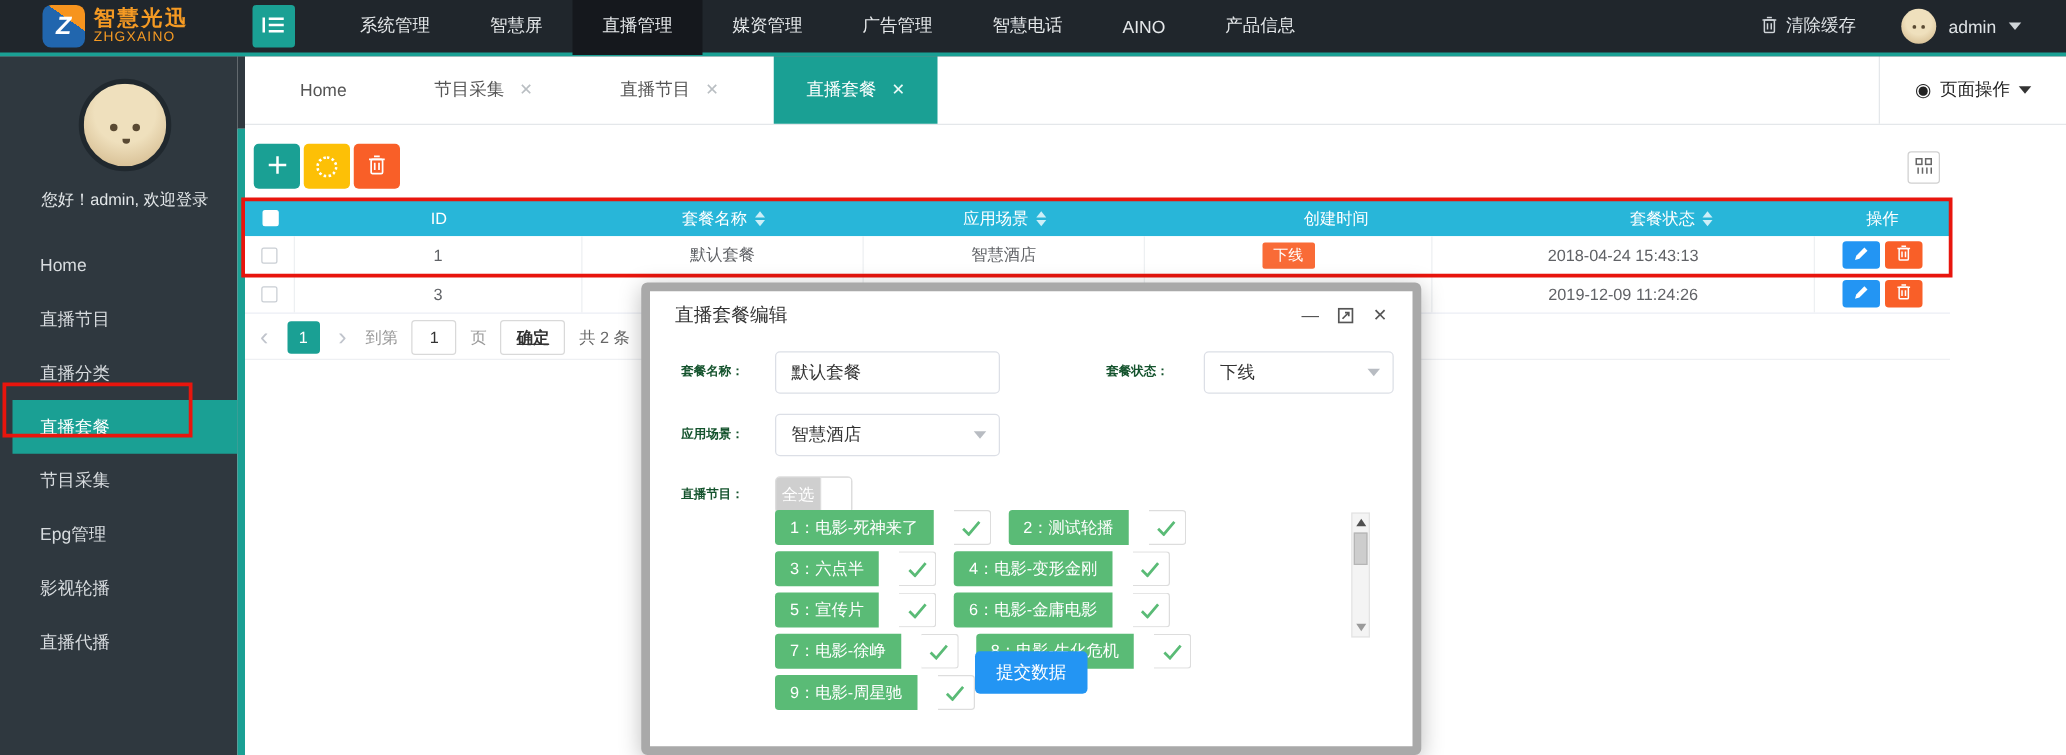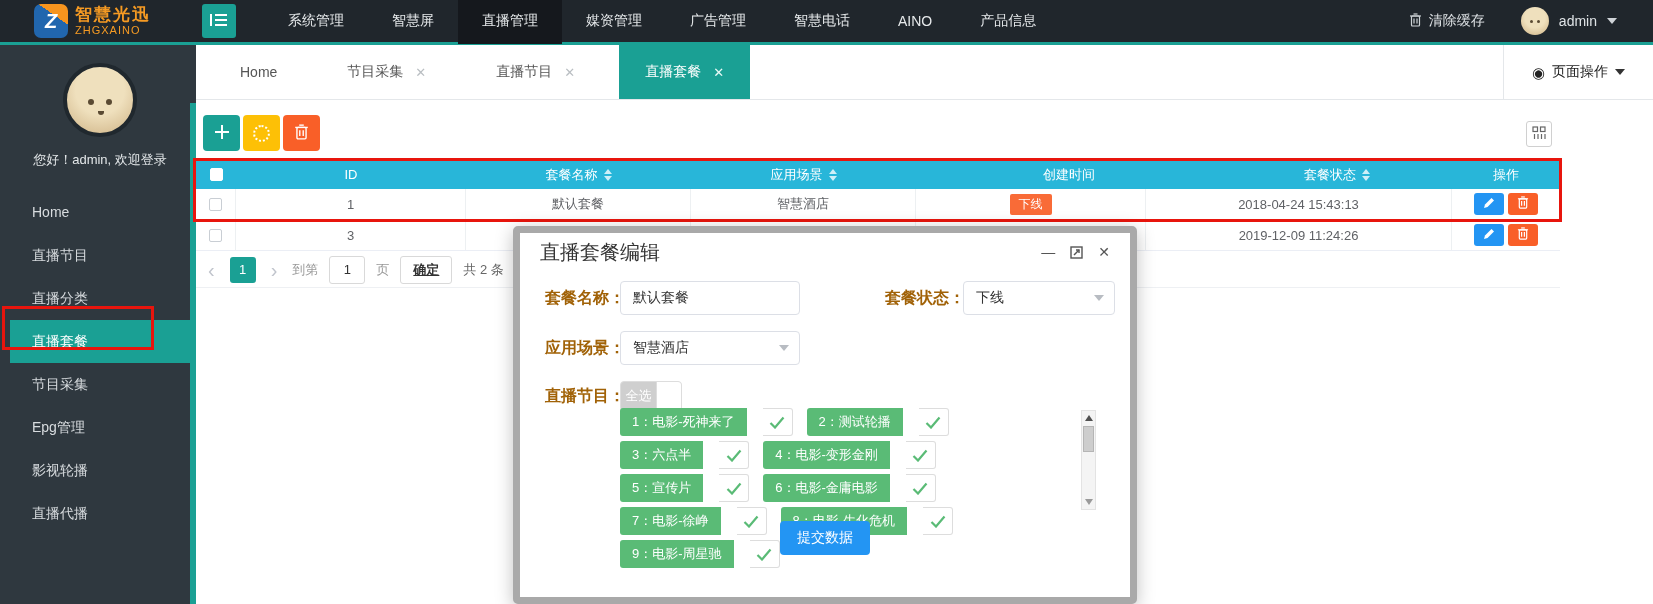--- a/index.html
+++ b/index.html
@@ -91,24 +91,24 @@
   .pg-size .caret-down { position:absolute; right:6px; border-top-color:#999; border-left-width:4px; border-right-width:4px; border-top-width:5px; }
 
   
   .hl-table { position:absolute; left:193px; top:158px; width:1369px; height:64px; border:3px solid #e8150d; z-index:5; pointer-events:none; }
   .hl-side { position:absolute; left:2px; top:306px; width:152px; height:44px; border:3px solid #e8150d; z-index:5; pointer-events:none; }
 
   
   .modal { position:absolute; left:513px; top:226px; width:624px; height:378px; background:#fff; border:7px solid #a9a9a9; border-radius:5px; box-shadow:0 4px 18px rgba(0,0,0,.25); z-index:10; }
   .modal-inner { position:relative; width:610px; height:364px; }
   .m-header { position:absolute; left:0; top:0; width:610px; height:38px; display:flex; align-items:center; padding:0 20px; }
-  .m-title { font-size:20px; color:#333; }
+  .m-title { font-size:15px; color:#333; }
   .m-winbtns { margin-left:auto; display:flex; align-items:center; gap:15px; }
   .m-winbtn { color:#555; font-size:14px; cursor:pointer; background:none; border:none; display:flex; align-items:center; line-height:1; }
-  .m-label { position:absolute; font-size:16px; color:#a16207; font-weight:bold; line-height:34px; }
+  .m-label { position:absolute; font-size:10px; color:#14532d; font-weight:bold; line-height:34px; }
   .m-input { position:absolute; height:34px; border:1px solid #dcdfe6; border-radius:4px; padding:0 12px; font-size:14px; color:#333; }
   .m-select { position:absolute; height:34px; border:1px solid #dcdfe6; border-radius:4px; padding:0 12px; font-size:14px; color:#333; display:flex; align-items:center; cursor:pointer; background:#fff; }
   .m-select .caret-down { position:absolute; right:10px; border-top-color:#b8bcc2; border-left-width:5px; border-right-width:5px; border-top-width:6px; }
   .toggle { position:absolute; left:100px; top:148px; width:62px; height:30px; border:1px solid #ddd; border-radius:4px; background:#cfcfcf; display:flex; cursor:pointer; overflow:hidden; }
   .toggle-text { width:36px; color:#fff; font-size:13px; display:flex; align-items:center; justify-content:center; }
   .toggle-knob { width:26px; background:#fff; border-left:1px solid #ddd; }
   .prog-list { position:absolute; left:100px; top:175px; width:476px; height:104px; }
   .prog-rows { width:455px; display:flex; flex-wrap:wrap; column-gap:14px; row-gap:5px; }
   .prog-item { display:flex; height:28px; cursor:pointer;gap:16px; }
   .prog-pill { background:#5abb76; color:#fff; font-size:13px; padding:0 12px; display:flex; align-items:center; border-radius:3px 0 0 3px; }

